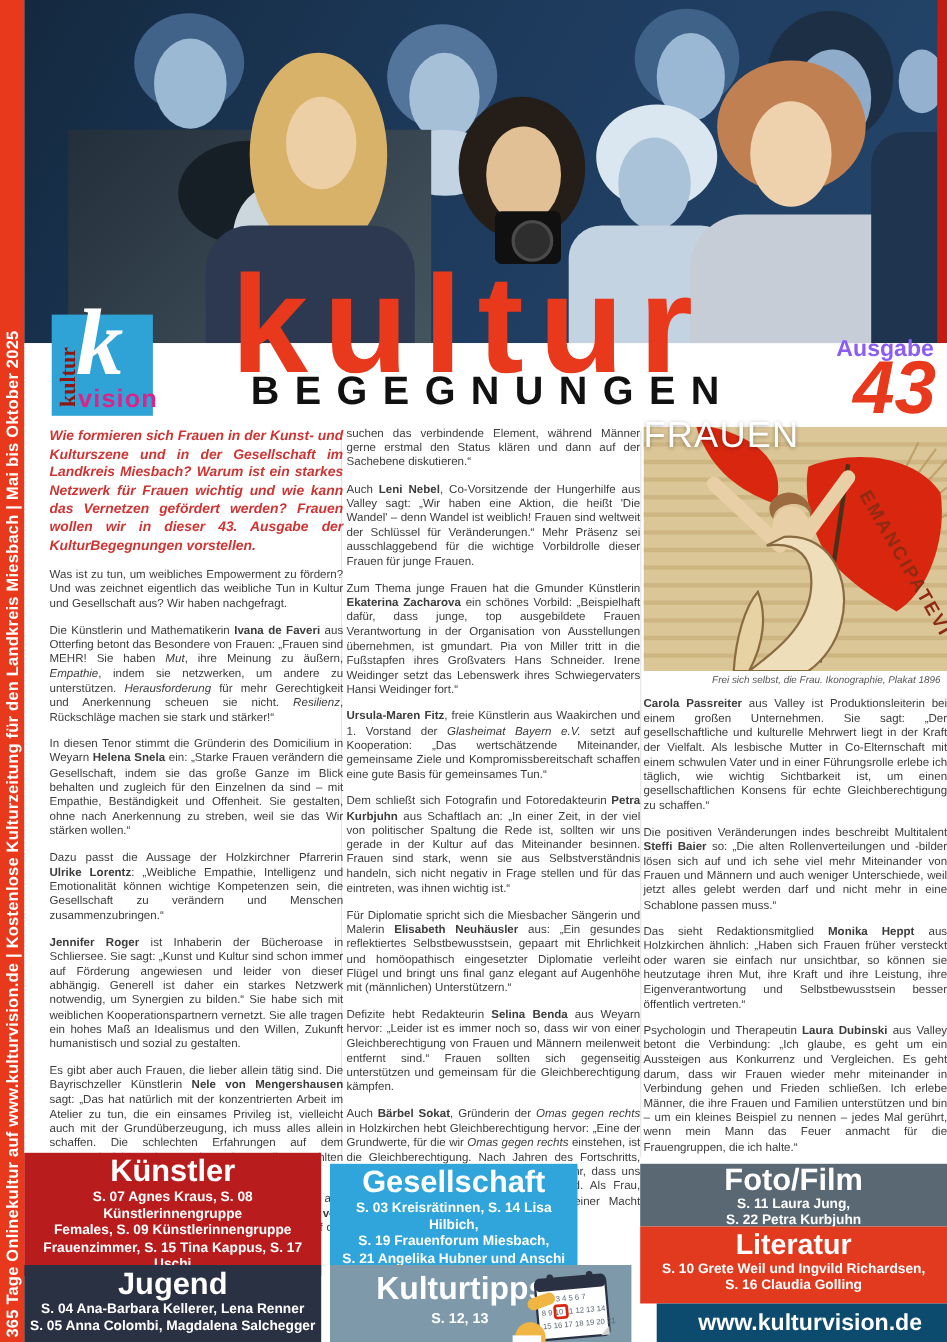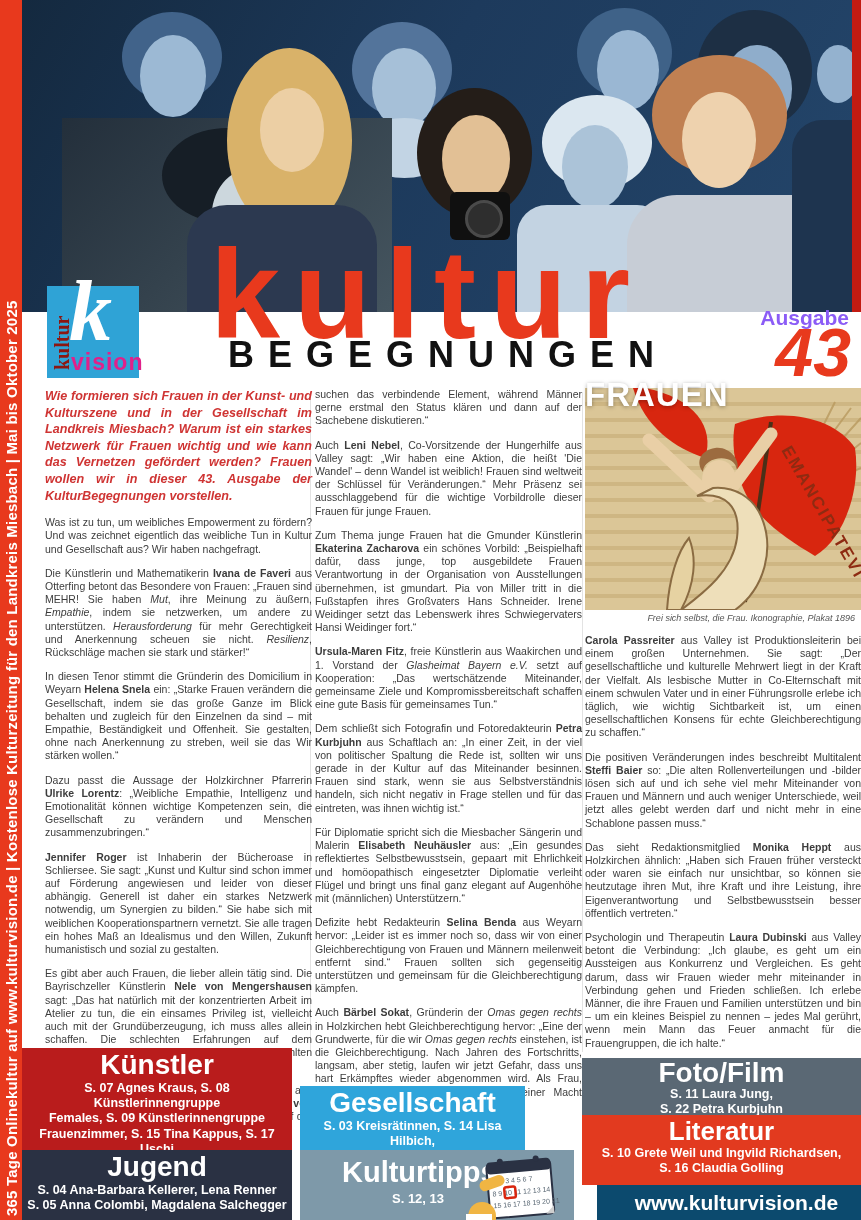--- a/index.html
+++ b/index.html
@@ -39,31 +39,31 @@
         text-align:justify;}
   #col1{left:45px;width:267px;}
   #col2{left:315px;width:267px;}
   #col3{left:585px;width:276px;}
   .col p{margin:0 0 11px 0;}
   .intro{color:#cf3433;font-weight:700;font-style:italic;font-size:12.6px;line-height:16.6px;margin-bottom:12px !important;}
   .b{font-weight:700;} .i{font-style:italic;}
   .sep{position:absolute;top:392px;width:1px;height:660px;background:#e3e3e3;z-index:0;}
   
   .poster-wrap{position:relative;width:276px;height:222px;margin-bottom:3px;}
-  .poster-heading{position:absolute;left:0;top:0;color:#fff;font-size:33px;font-weight:700;
+  .poster-heading{position:absolute;left:0;top:0;color:#fff;font-size:33px;font-weight:400;
         letter-spacing:1px;text-shadow:0 1px 4px rgba(0,0,0,.35);z-index:2;}
   .caption{font-style:italic;font-size:9px;color:#555;text-align:right;margin:0 6px 10px 0;line-height:11px;}
   .byline{text-align:right;font-style:italic;font-size:10.5px;color:#333;margin-top:2px;}
   
   .fb{position:absolute;color:#fff;text-align:center;overflow:hidden;z-index:5;}
   .fb h2{margin:2px 0 1px 0;font-size:28px;line-height:30px;font-weight:700;}
   .fb .ln{font-size:12.5px;font-weight:700;line-height:15.2px;}
   #box-kuenstler{left:22px;top:1048px;width:270px;height:112px;background:#b91c1c;}
   #box-jugend{left:22px;top:1150px;width:270px;height:70px;background:#2a3143;}
-  #box-gesellschaft{left:300px;top:1058px;width:225px;height:92px;background:#2fa5db;margin-top:28px;}
+  #box-gesellschaft{left:300px;top:1058px;width:225px;height:92px;background:#2fa5db;}
   #box-kulturtipps{left:300px;top:1150px;width:274px;height:70px;background:#7e99a9;text-align:left;}
   #box-fotofilm{left:582px;top:1058px;width:279px;height:57px;background:#5a6874;}
   #box-fotofilm h2{font-size:28px;line-height:26px;}
   #box-literatur{left:582px;top:1115px;width:279px;height:70px;background:#e23a1f;}
   #box-literatur h2{font-size:26px;line-height:28px;}
   #box-website{left:597px;top:1185px;width:279px;height:35px;background:#0c4a6e;}
   #box-website .site{font-size:21px;font-weight:700;line-height:35px;}
   .kt-title{font-size:29px;font-weight:700;margin:6px 0 2px 42px;}
   .kt-pages{font-size:13px;font-weight:700;margin-left:92px;}
   .kt-art{position:absolute;right:14px;top:2px;}

